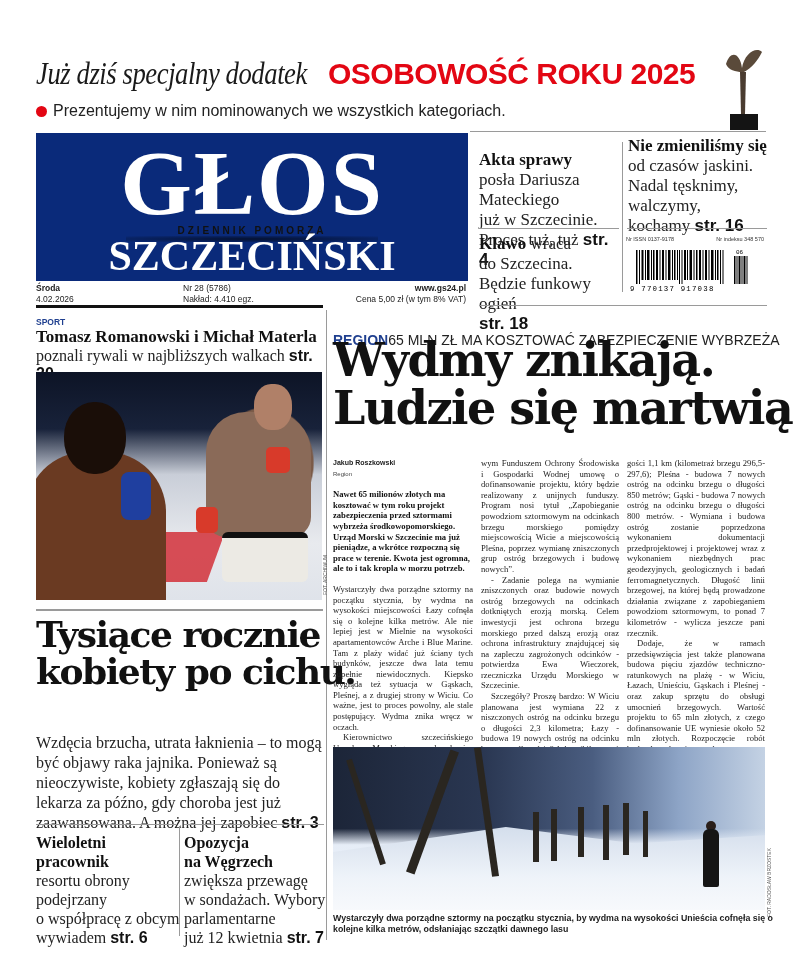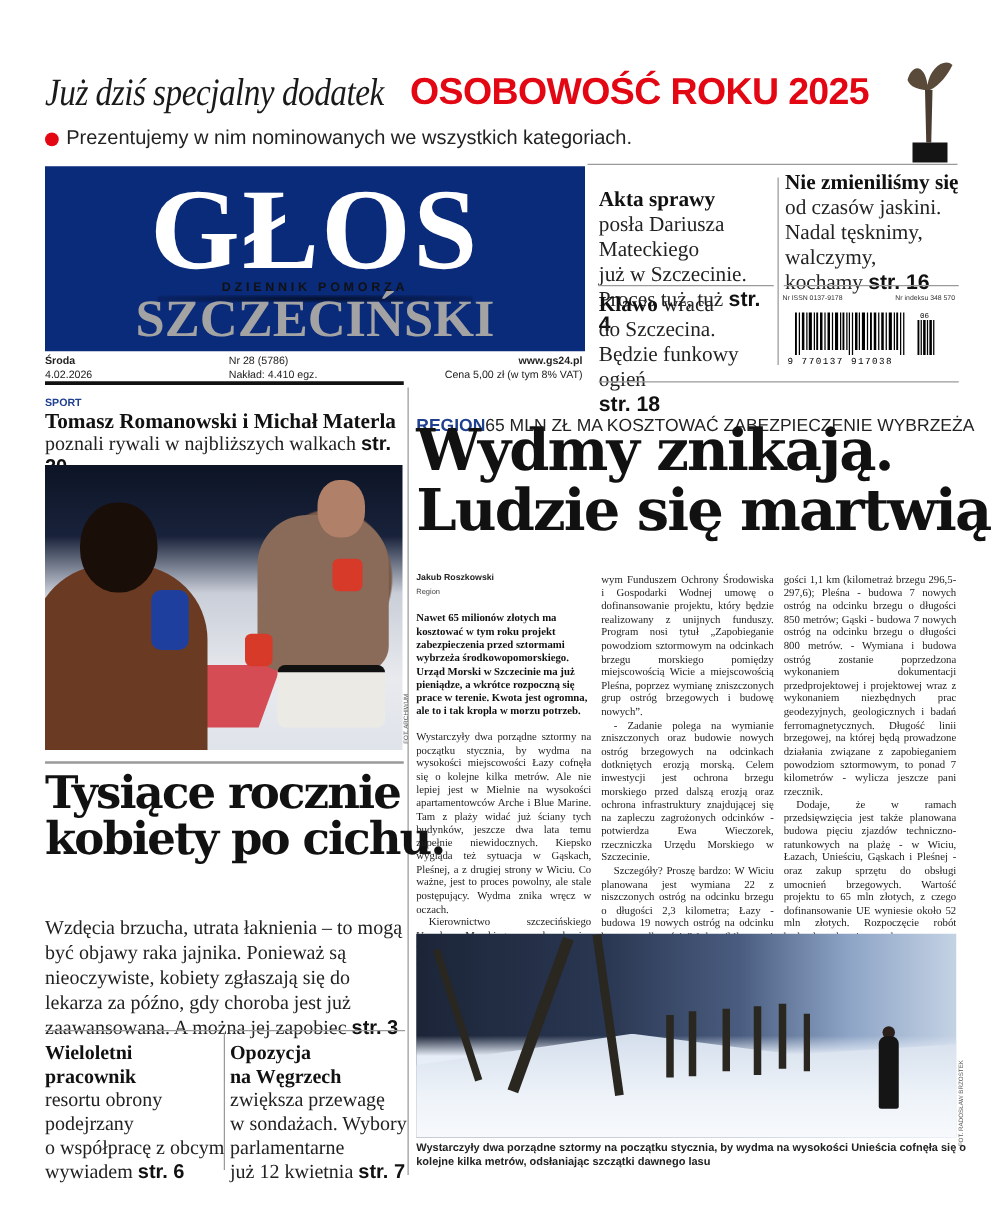--- a/index.html
+++ b/index.html
@@ -17,21 +17,21 @@
   .trophy { left: 722px; top: 44px; width: 42px; height: 88px; }
 
   .rule { background: #9a9a9a; height: 2px; }
   .vrule { background: #9a9a9a; width: 1px; }
 
   
   .masthead { left: 36px; top: 133px; width: 432px; height: 148px; background: #0a2a7a; }
   .mast-glos { position: absolute; left: 0; right: 0; top: 4px; text-align: center; font-family: "Liberation Serif", serif; font-weight: 700; color: #fff; font-size: 92px; line-height: 92px; letter-spacing: 2px; }
   .mast-dziennik { position: absolute; left: 0; right: 0; top: 92px; text-align: center; font-family: "Liberation Sans", sans-serif; font-weight: 700; font-size: 10px; letter-spacing: 3px; color: #111; }
   .mast-shadow { position: absolute; left: 90px; right: 90px; top: 103px; height: 6px; background: radial-gradient(ellipse at center, rgba(0,0,0,0.6), rgba(0,0,0,0)); }
-  .mast-szcz { position: absolute; left: 0; right: 0; top: 100px; text-align: center; font-family: "Liberation Serif", serif; font-weight: 700; color: #a3a3a3; font-size: 42px; line-height: 46px; letter-spacing: 0px; }
+  .mast-szcz { position: absolute; left: 0; right: 0; top: 100px; text-align: center; font-family: "Liberation Serif", serif; font-weight: 700; color: #ffffff; font-size: 42px; line-height: 46px; letter-spacing: 0px; }
 
   .meta { font-family: "Liberation Sans", sans-serif; font-size: 8.5px; line-height: 11px; color: #222; }
   .meta b { font-weight: 700; text-align: right; }
 
   
   .teaser { font-family: "Liberation Serif", serif; font-size: 17px; line-height: 20px; color: #222; }
   .teaser .hd { font-weight: 700; color: #111; }
   .strref { font-family: "Liberation Sans", sans-serif; font-weight: 700; color: #111; }
 
   .barcode-wrap { left: 626px; top: 236px; width: 138px; height: 56px; }

